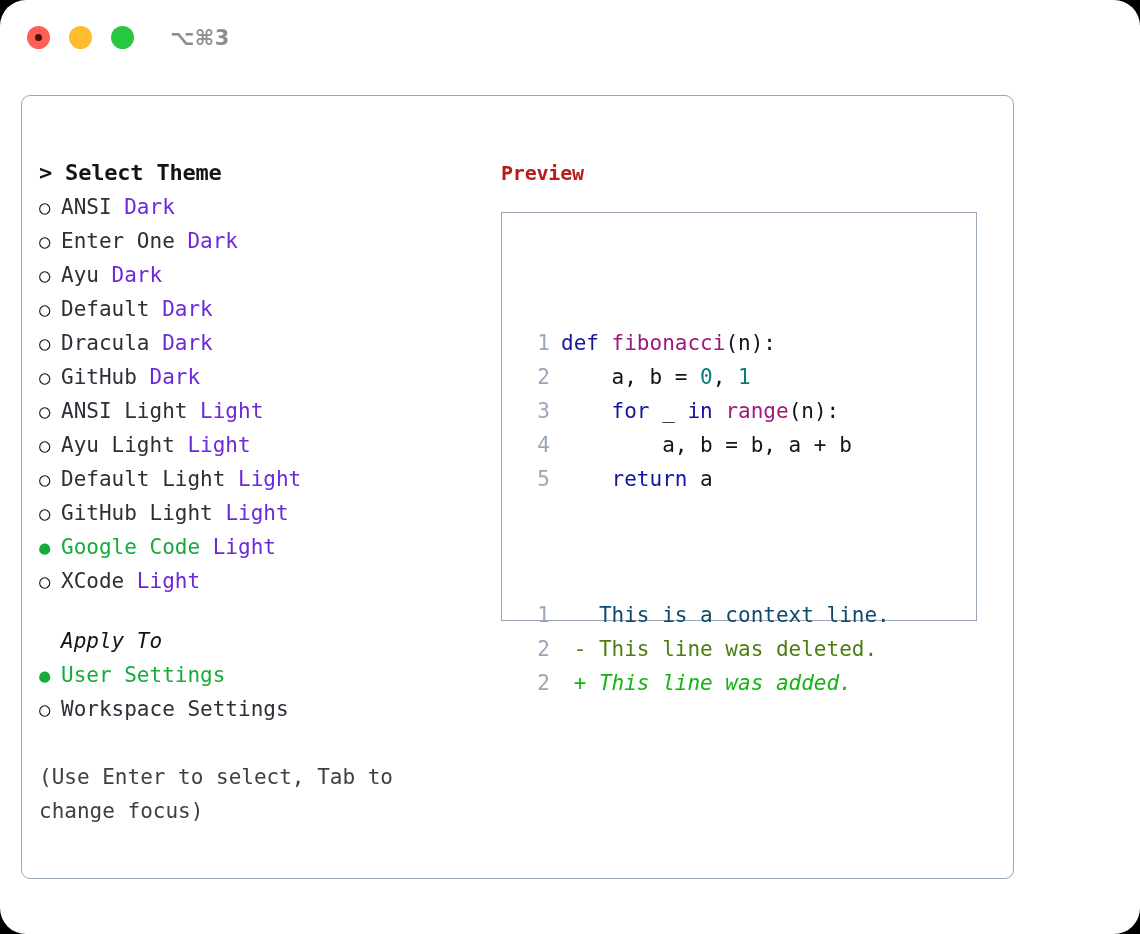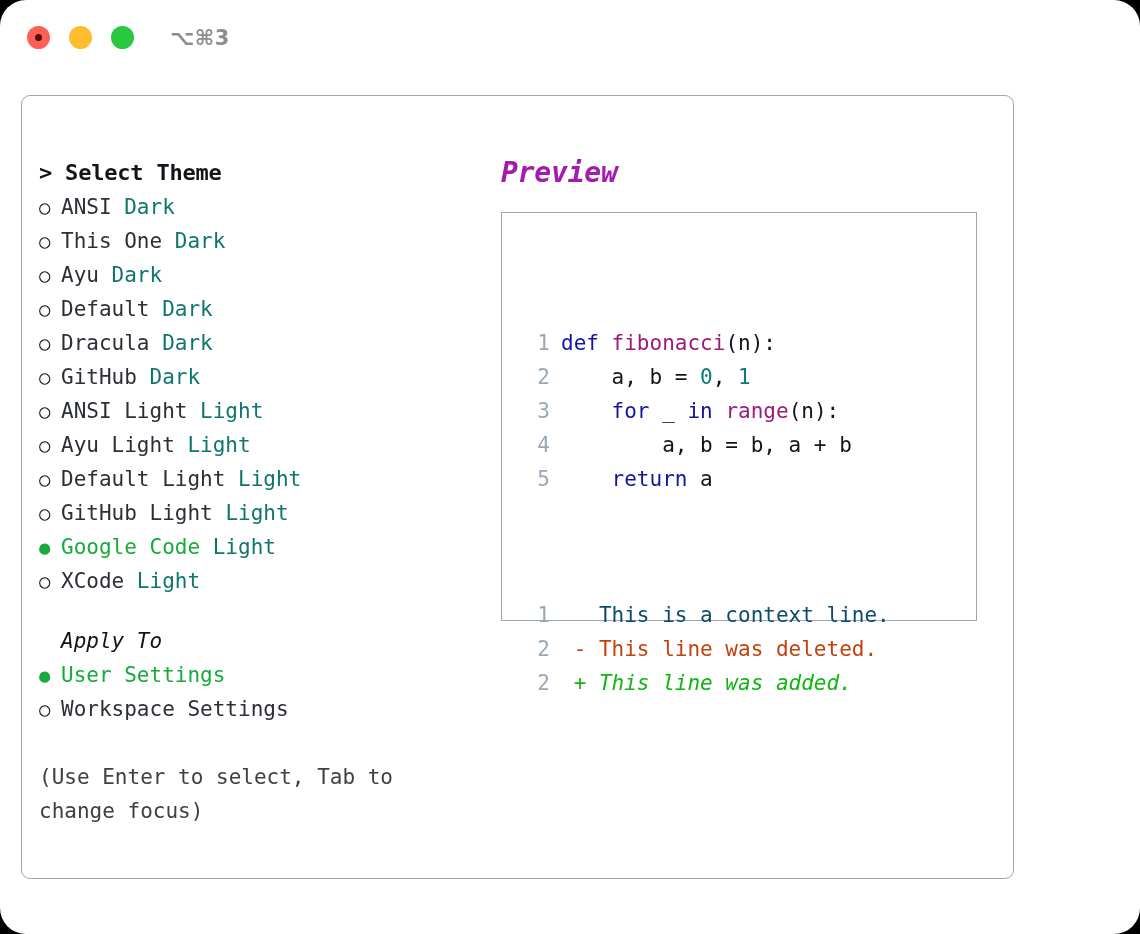--- a/index.html
+++ b/index.html
@@ -118,21 +118,21 @@
   .marker {
     display: inline-block;
     width: 22px;
     flex: 0 0 22px;
     color: #111418;
     font-size: 19px;
   }
   .marker.sel { color: #17ab3b; }
   .opt-name { color: #2b2f36; }
   .opt-row.selected .opt-name { color: #17ab3b; }
-  .opt-variant { color: #0f766e; }
+  .opt-variant { color: #6d28d9; }
 
   .subsection {
     margin-top: 26px;
   }
   .sub-title {
     font-size: 21px;
     font-weight: 400;
     color: #111418;
     line-height: 34px;
     padding-left: 22px;
@@ -150,26 +150,25 @@
   }
 
   
   .right-col {
     position: absolute;
     left: 479px;
     top: 52px;
     width: 500px;
   }
   .preview-title {
-    font-size: 28px;
+    font-size: 20px;
     font-weight: 700;
-    color: #a21caf;
+    color: #b91c1c;
     line-height: 34px;
     letter-spacing: -0.2px;
-    font-style: italic;
   }
   .preview-box {
     margin-top: 22px;
     width: 476px;
     height: 409px;
     border: 1.6px solid #9aa7b6;
     box-sizing: border-box;
     background: #ffffff;
     position: relative;
   }
@@ -188,21 +187,21 @@
     flex: 0 0 30px;
     text-align: right;
     color: #9aa7b6;
     margin-right: 11px;
   }
   .tok-kw   { color: #1414a0; }
   .tok-fn   { color: #9c1a7d; }
   .tok-num  { color: #0b7b78; }
   .tok-txt  { color: #111418; }
   .tok-ctx  { color: #0c4a6e; }
-  .tok-del  { color: #c2410c; }
+  .tok-del  { color: #4d7c0f; }
   .tok-add  { color: #10b510; font-style: italic; }
 
   .diff-block { margin-top: 34px; }
 </style>
 </head>
 <body>
 
 <div class="window">
 
   <div class="titlebar">
@@ -214,21 +213,21 @@
     <div class="shortcut">⌥⌘3</div>
   </div>
 
   <div class="panel">
     <div class="panel-inner">
 
       <div class="left-col">
         <div class="section-title">&gt; Select Theme</div>
         <div id="theme-list">
             <div class="opt-row"><span class="marker">○</span><span class="opt-name">ANSI </span><span class="opt-variant">Dark</span></div>
-            <div class="opt-row"><span class="marker">○</span><span class="opt-name">This One </span><span class="opt-variant">Dark</span></div>
+            <div class="opt-row"><span class="marker">○</span><span class="opt-name">Enter One </span><span class="opt-variant">Dark</span></div>
             <div class="opt-row"><span class="marker">○</span><span class="opt-name">Ayu </span><span class="opt-variant">Dark</span></div>
             <div class="opt-row"><span class="marker">○</span><span class="opt-name">Default </span><span class="opt-variant">Dark</span></div>
             <div class="opt-row"><span class="marker">○</span><span class="opt-name">Dracula </span><span class="opt-variant">Dark</span></div>
             <div class="opt-row"><span class="marker">○</span><span class="opt-name">GitHub </span><span class="opt-variant">Dark</span></div>
             <div class="opt-row"><span class="marker">○</span><span class="opt-name">ANSI Light </span><span class="opt-variant">Light</span></div>
             <div class="opt-row"><span class="marker">○</span><span class="opt-name">Ayu Light </span><span class="opt-variant">Light</span></div>
             <div class="opt-row"><span class="marker">○</span><span class="opt-name">Default Light </span><span class="opt-variant">Light</span></div>
             <div class="opt-row"><span class="marker">○</span><span class="opt-name">GitHub Light </span><span class="opt-variant">Light</span></div>
             <div class="opt-row selected"><span class="marker sel">●</span><span class="opt-name">Google Code </span><span class="opt-variant">Light</span></div>
             <div class="opt-row"><span class="marker">○</span><span class="opt-name">XCode </span><span class="opt-variant">Light</span></div>

